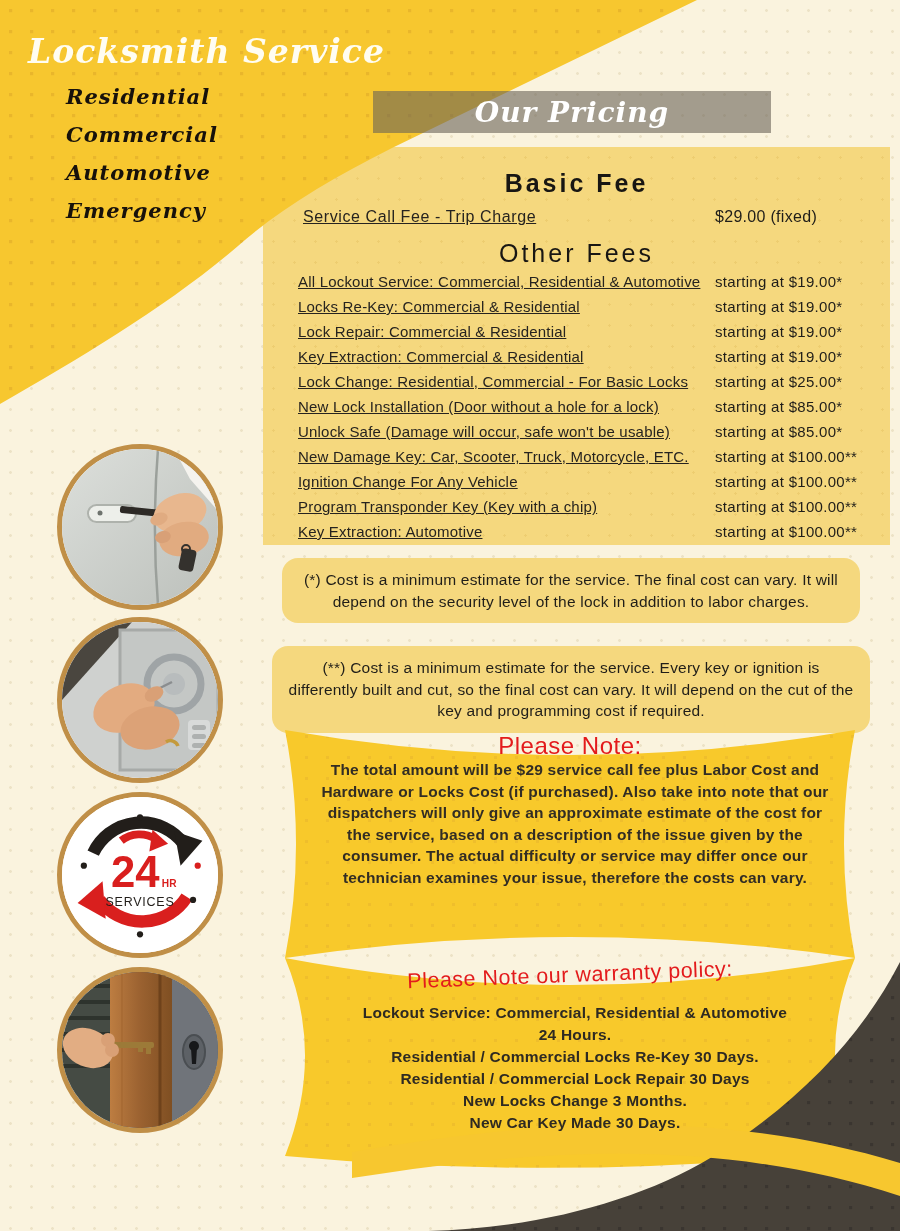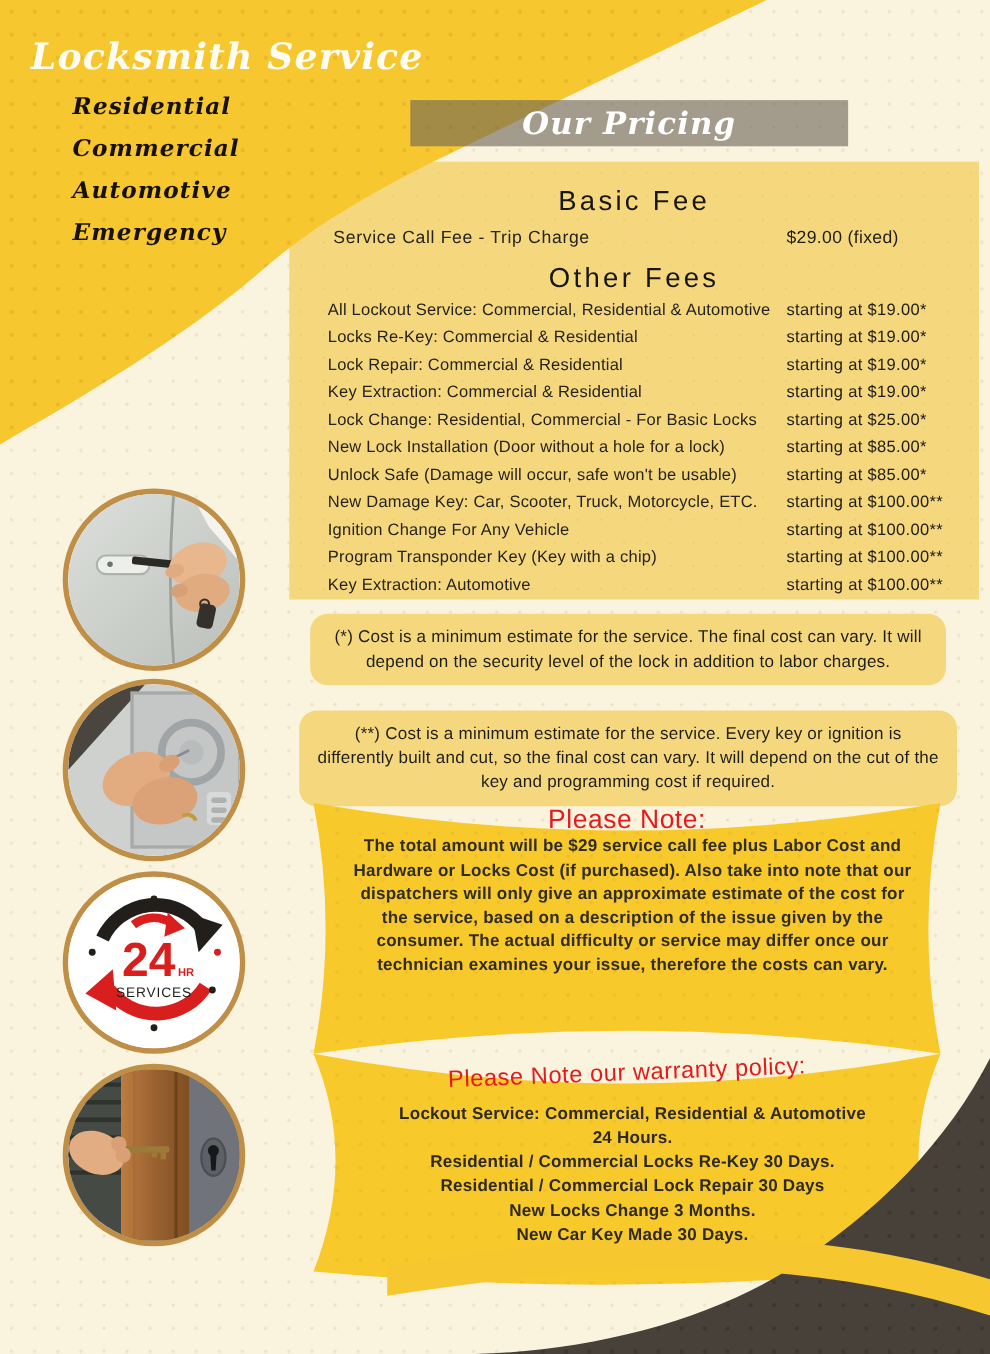--- a/index.html
+++ b/index.html
@@ -38,21 +38,21 @@
   .panel{
     left:263px; top:147px; width:627px; height:398px; z-index:1;
     background-color:#F5D87E;
     background-image:radial-gradient(circle,#EDCD70 1.2px,transparent 1.4px);
     background-size:21px 21px;
   }
   .fee-title{
     position:absolute; width:100%; text-align:center;
     font-size:25px; letter-spacing:3px; color:#181613;
   }
-  .fee-row-label{position:absolute; left:35px; font-size:15px; color:#26231F; letter-spacing:0.2px;}
+  .fee-row-label{position:absolute; left:35px; font-size:15px; color:#26231F; letter-spacing:0.2px;text-decoration:underline;}
   .fee-row-price{position:absolute; left:452px; font-size:15px; color:#1F1D19; letter-spacing:0.3px;}
   .basic-label{top:61px; font-size:16px; letter-spacing:0.6px; left:40px;}
   .basic-price{top:61px; font-size:16px;}
 
   
   .note-box{
     z-index:2; background:#F5D87E; border-radius:16px;
     padding:11px 16px; text-align:center;
     font-size:15.5px; line-height:21.5px; color:#201E19; letter-spacing:0.2px;
   }
@@ -83,21 +83,21 @@
   .circle svg{display:block;}
 
   .badge-number{font-family:"Liberation Sans",sans-serif; font-weight:bold;}
 </style>
 </head>
 <body>
 
 <div class="page">
 
   <div class="abs panel">
-    <div class="fee-title" style="top:22px;">Basic Fee</div>
+    <div class="fee-title" style="top:22px;font-weight:bold;">Basic Fee</div>
     <div class="fee-row-label basic-label">Service Call Fee - Trip Charge</div>
     <div class="fee-row-price basic-price">$29.00 (fixed)</div>
     <div class="fee-title" style="top:92px;">Other Fees</div>
 
     <div class="fee-row-label" style="top:126px;">All Lockout Service: Commercial, Residential &amp; Automotive</div>
     <div class="fee-row-price" style="top:126px;">starting at $19.00*</div>
     <div class="fee-row-label" style="top:151px;">Locks Re-Key: Commercial &amp; Residential</div>
     <div class="fee-row-price" style="top:151px;">starting at $19.00*</div>
     <div class="fee-row-label" style="top:176px;">Lock Repair: Commercial &amp; Residential</div>
     <div class="fee-row-price" style="top:176px;">starting at $19.00*</div>

